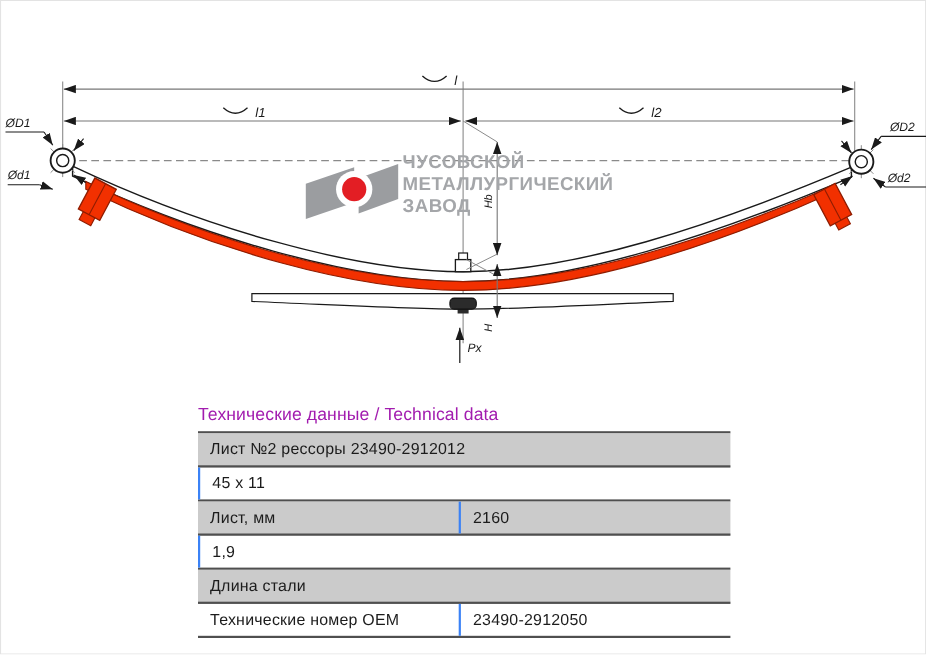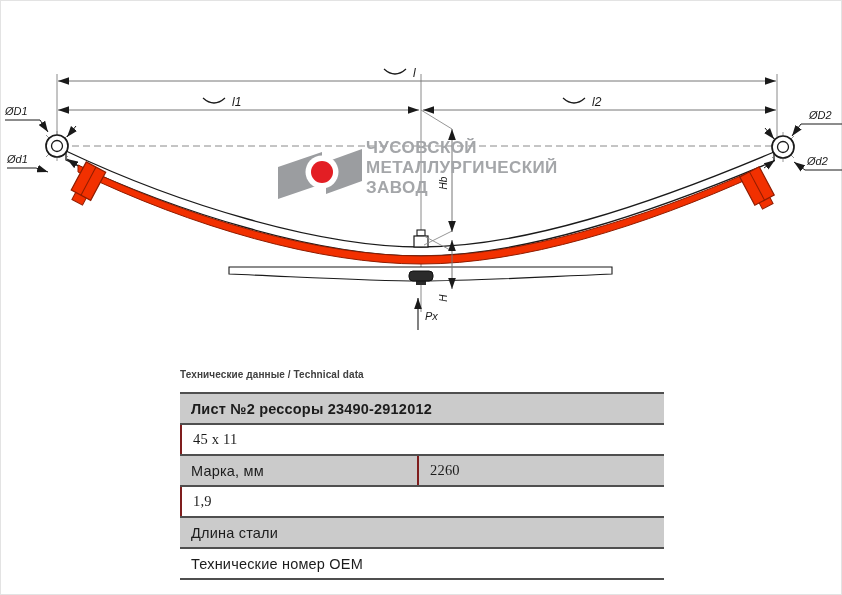--- a/index.html
+++ b/index.html
@@ -4,30 +4,30 @@
 <style>
   html,body{margin:0;padding:0;background:#fff;}
   .canvas{
     position:relative;width:842px;height:595px;background:#fff;
     font-family:"Liberation Sans",sans-serif;overflow:hidden;
     box-shadow:inset 0 0 0 1px #e3e3e3;
   }
   .drawing{position:absolute;left:0;top:0;}
   .heading{
     position:absolute;left:180px;top:369px;width:500px;
-    font-size:10px;font-weight:bold;color:#404040;letter-spacing:.1px;
+    font-size:16px;font-weight:normal;color:#a21caf;letter-spacing:.1px;
   }
   .tbl{position:absolute;left:180px;top:392px;width:484px;border-top:2px solid #4f4f4f;}
   .trow{display:flex;height:29px;border-bottom:2px solid #4f4f4f;align-items:center;}
   .trow.gray{background:#cbcbcb;}
   .cell{font-size:14.5px;color:#1c1c1c;padding-left:11px;letter-spacing:.2px;
         white-space:nowrap;overflow:hidden;}
-  .cell.full{width:100%;font-weight:bold;}
+  .cell.full{width:100%;}
   .cell.c1{width:226px;flex:none;align-self:stretch;display:flex;align-items:center;}
-  .cell.c2{flex:1;border-left:2px solid #7f1d1d;align-self:stretch;display:flex;align-items:center;font-family:Liberation Serif, serif;}
+  .cell.c2{flex:1;border-left:2px solid #3b82f6;align-self:stretch;display:flex;align-items:center;}
   svg text{font-family:"Liberation Sans",sans-serif;}
   .dimlbl{font-style:italic;font-size:12px;fill:#1a1a1a;}
   .dialbl{font-style:italic;font-size:11px;fill:#1a1a1a;}
   .rotlbl{font-style:italic;font-size:10px;fill:#1a1a1a;}
   .logotext{font-weight:bold;font-size:17px;fill:#a4a6a9;letter-spacing:.4px;}
 </style>
 </head>
 <body>
 
 <div class="canvas">
@@ -166,27 +166,28 @@
   <div class="heading">Технические данные / Technical data</div>
 
   <div class="tbl">
     <div class="trow gray">
       <div class="cell full">Лист №2 рессоры 23490-2912012</div>
     </div>
     <div class="trow">
       <div class="cell c2">45 x 11</div>
     </div>
     <div class="trow gray">
-      <div class="cell c1">Марка, мм</div>
-      <div class="cell c2">2260</div>
+      <div class="cell c1">Лист, мм</div>
+      <div class="cell c2">2160</div>
     </div>
     <div class="trow">
       <div class="cell c2">1,9</div>
     </div>
     <div class="trow gray">
       <div class="cell c1">Длина стали</div>
     </div>
     <div class="trow">
       <div class="cell c1">Технические номер OEM</div>
+      <div class="cell c2">23490-2912050</div>
     </div>
   </div>
 
 </div>
 
 </body></html>

